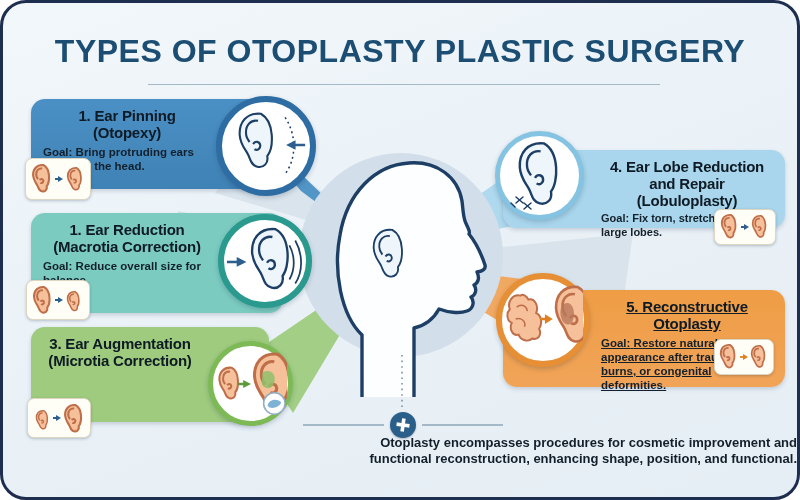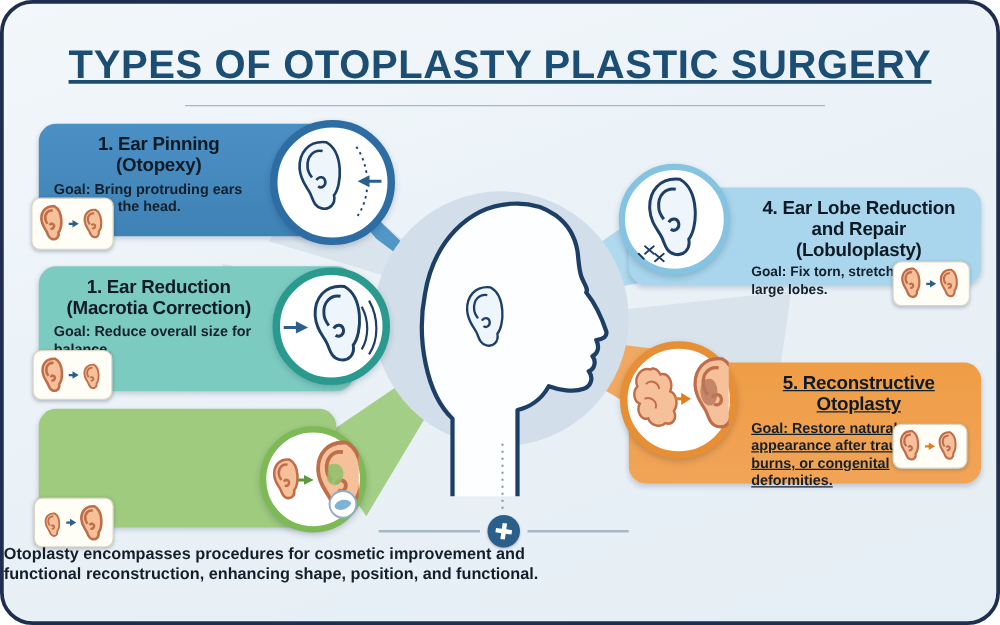--- a/index.html
+++ b/index.html
@@ -4,21 +4,21 @@
 <style>
   html,body{margin:0;padding:0;background:#ffffff;}
   .stage{
     position:relative;width:800px;height:500px;box-sizing:border-box;
     background:linear-gradient(160deg,#f2f7fa 0%,var(--bg) 55%,#e6eef5 100%);
     border:3px solid var(--frame);border-radius:26px;overflow:hidden;
     font-family:"Liberation Sans",sans-serif;color:var(--ink);
   }
   .page-title{
     position:absolute;top:30px;left:0;width:100%;text-align:center;margin:0;
-    font-size:32px;font-weight:800;letter-spacing:.5px;color:var(--title);text-decoration:underline;
+    font-size:32px;font-weight:800;letter-spacing:.5px;color:var(--title);
   }
   .title-rule{position:absolute;top:81px;left:145px;width:512px;height:1px;background:var(--divider);}
   .art{position:absolute;left:0;top:0;}
   
   .ray1{fill:var(--c1);opacity:.95}
   .ray2{fill:var(--c2);opacity:.95}
   .ray3{fill:var(--c3);opacity:.95}
   .ray4{fill:var(--c4);opacity:.9}
   .ray5{fill:var(--c5);opacity:.95}
   .ghost{fill:#c6d3dd;opacity:.45}
@@ -57,21 +57,21 @@
   .arrow-green{stroke:#5d9a3c;stroke-width:2.4;fill:none;}
   .arrow-green-head{fill:#5d9a3c;}
   
   .mini{position:absolute;background:#fffef6;border:1px solid #ddd6c2;border-radius:7px;
     box-shadow:0 1px 3px rgba(20,40,70,.25);display:flex;align-items:center;justify-content:center;}
   
   .divider-row{position:absolute;left:300px;top:409px;width:200px;display:flex;align-items:center;}
   .divider-row .line{flex:1;height:1.5px;background:var(--divider);}
   .badge{width:26px;height:26px;border-radius:50%;background:var(--badge);margin:0 6px;
     display:flex;align-items:center;justify-content:center;box-shadow:0 1px 2px rgba(0,0,0,.25);}
-  .footer{position:absolute;left:0;top:432px;width:100%;text-align:left;
+  .footer{position:absolute;left:0;top:432px;width:100%;text-align:right;
     font-size:13px;line-height:1.25;font-weight:700;color:#121f2b;}
 </style>
 </head>
 <body>
 
 <div class="stage" style="--c1: #4b90c5; --r1: #2e6da3; --c2: #7bcbc0; --r2: #2a9a8e; --c3: #9ecb7e; --r3: #7db954; --c4: #a9d6ec; --r4: #85c3e2; --c5: #f1a458; --r5: #e78f35; --bg: #e9f1f7; --frame: #1d2e4e; --title: #1c4e74; --divider: #a4b9c7; --ink: #13202c; --badge: #2a5f8a; --navy: #1d3f66; --halo: #d2dee9; --skin: #f5c09a; --skinline: #bf6e4a;">
 
   
   <svg width="0" height="0">
     <defs>
@@ -126,20 +126,21 @@
       <line class="arrow-navy" x1="2" y1="42" x2="14" y2="42"></line>
       <path class="arrow-navy-head" d="M12 37 L22 42 L12 47 Z"></path>
       <use href="#earG" transform="translate(23,6) scale(0.8)" class="ear-line"></use>
       <path class="thin" d="M72 20 C80 34 80 52 72 64"></path>
       <path class="thin" d="M66 25 C72 36 72 50 66 60"></path>
     </svg>
   </div>
 
   
   <div class="banner sec3 pad-right" style="left:28px;top:324px;width:238px;height:95px;">
+    <h2>3. Ear Augmentation (Microtia Correction)</h2>
   </div>
   <div class="circle ring3" style="left:205px;top:338px;width:85px;height:85px;">
     <svg width="73" height="73" viewBox="0 0 75 75">
       <use href="#earG" transform="translate(3,20) scale(0.42)" class="ear-skin" style="stroke-width:5"></use>
       <line class="arrow-green" x1="25" y1="38" x2="31" y2="38"></line>
       <path class="arrow-green-head" d="M30 34 L38 38 L30 42 Z"></path>
       <use href="#earG" transform="translate(37,5) scale(0.78)" class="ear-skin" style="stroke-width:4"></use>
       <path d="M50 26 C58 22 64 28 62 36 C60 44 52 44 49 38 Z" fill="#8fbf6a" opacity=".85"></path>
       <circle cx="62" cy="58" r="11" fill="#ffffff" stroke="#93aec2" stroke-width="1.6"></circle>
       <path d="M55 60 C57 53 66 53 69 57 C67 62 58 65 55 60 Z" fill="#7fb3d6"></path>

